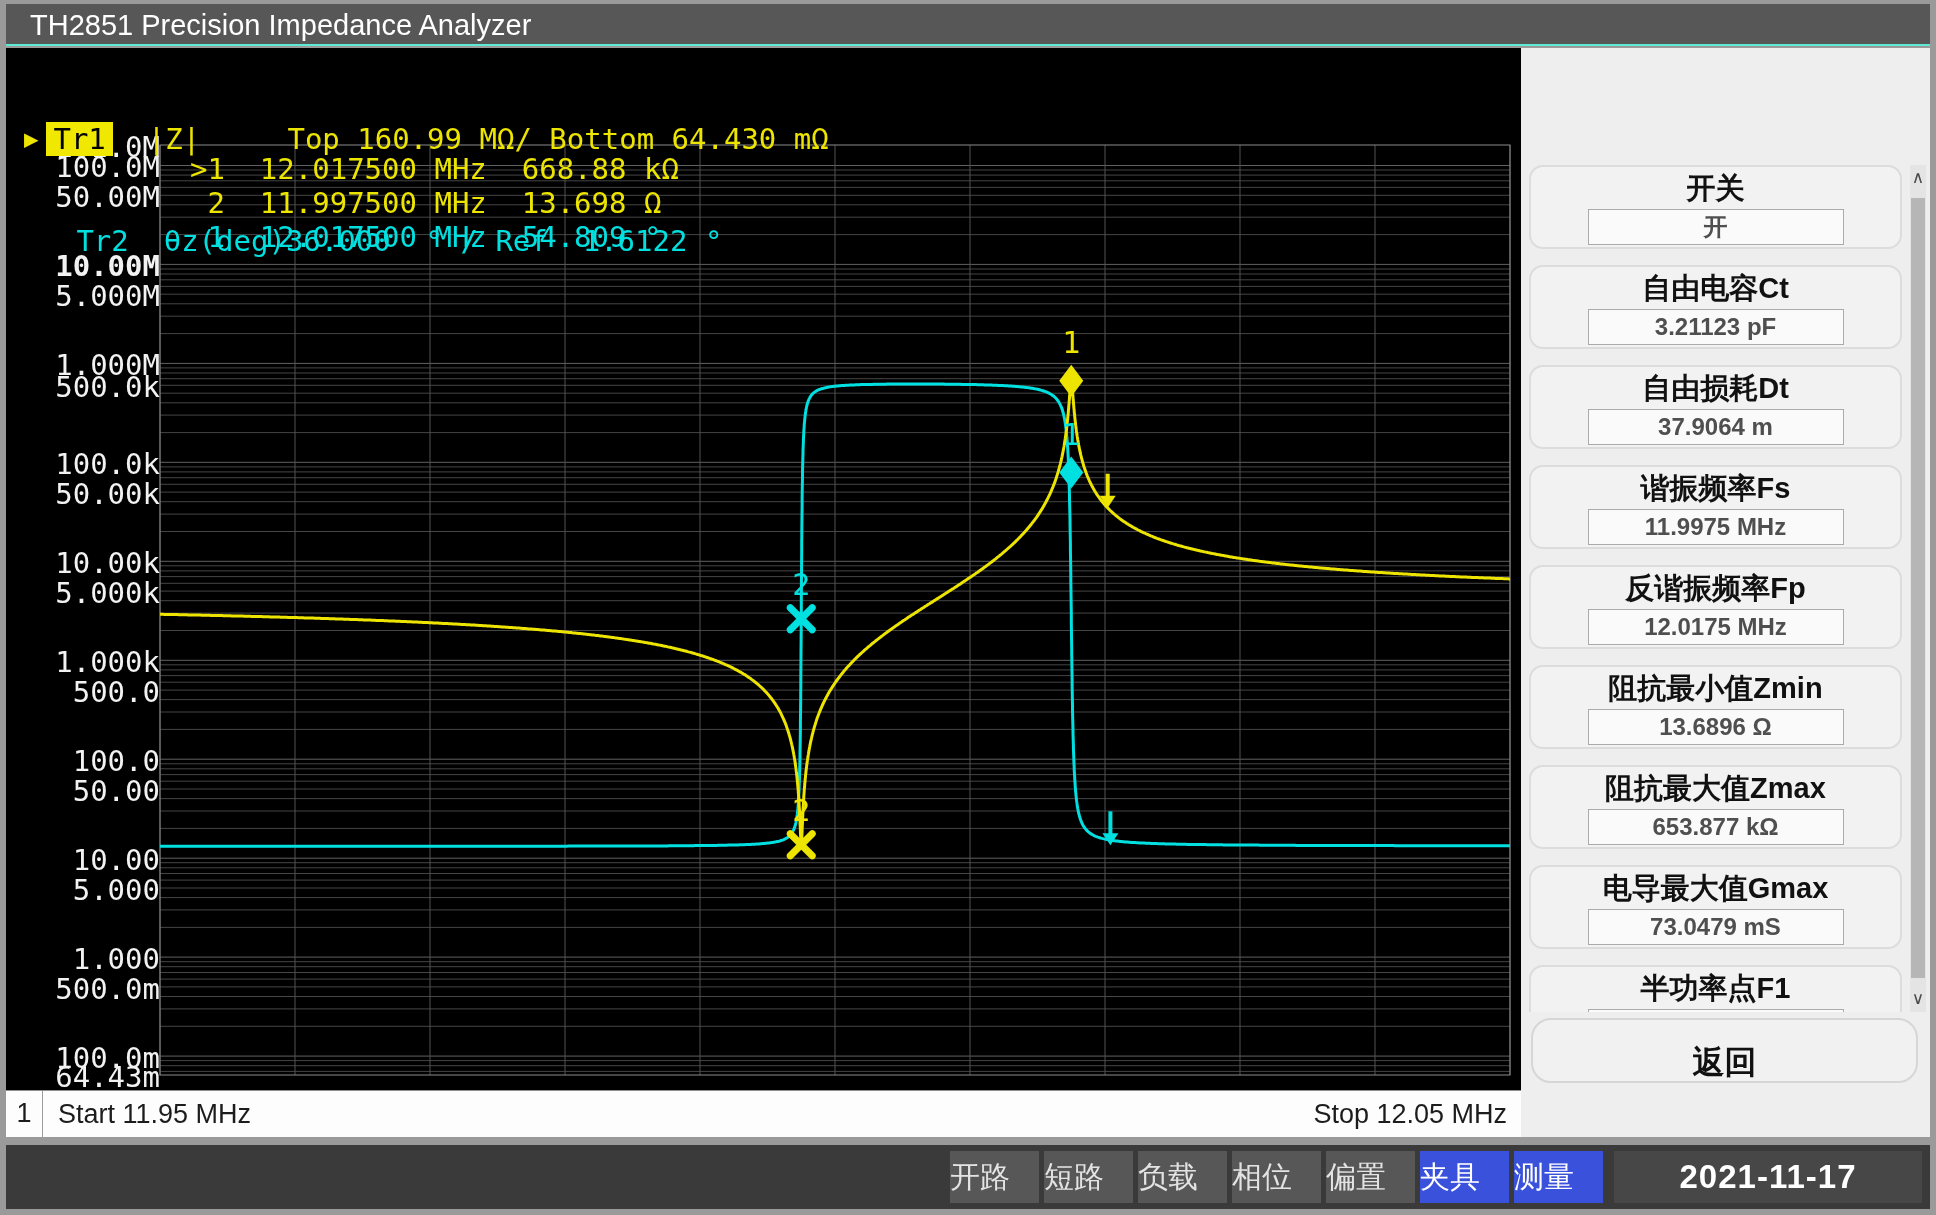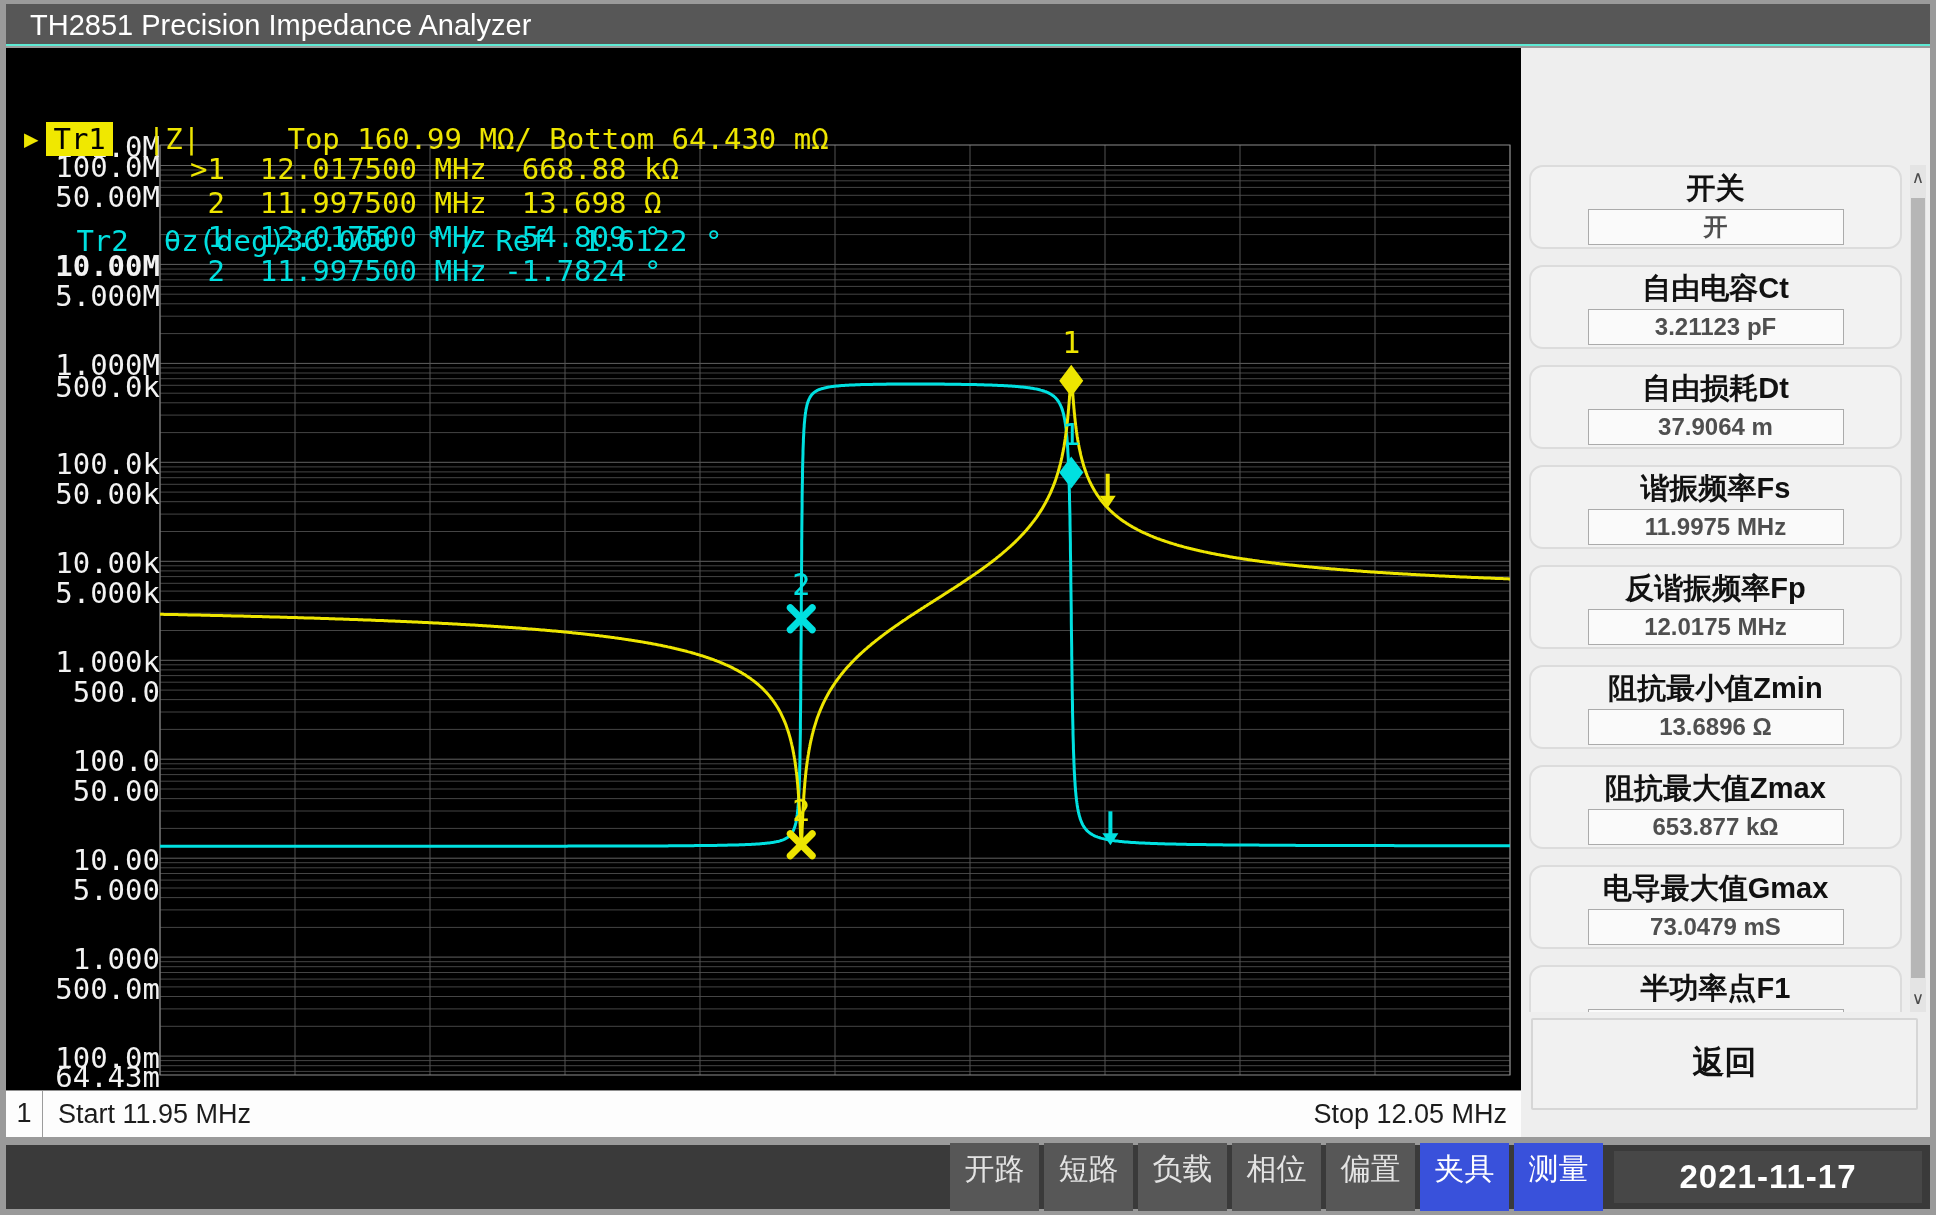--- a/index.html
+++ b/index.html
@@ -28,24 +28,24 @@
   .rp-header{position:absolute;left:10px;top:8px;width:385px;height:62px;background:#595959;color:#fff;font-size:32px;line-height:62px;text-align:center;letter-spacing:4px;}
   .rp-items{position:absolute;left:8px;top:117px;width:375px;height:847px;overflow:hidden;}
   .p-item{box-sizing:border-box;width:373px;height:84px;margin-bottom:16px;background:#f2f2f2;border:2px solid #dcdcdc;border-radius:14px;padding-top:3px;}
   .p-label{height:37px;line-height:37px;text-align:center;font-size:29px;color:#111;font-weight:600;}
   .p-value{box-sizing:border-box;width:256px;height:36px;margin:2px auto 0;background:#fafafa;border:1px solid #ababab;text-align:center;font-size:24px;font-weight:bold;color:#4f4f4f;line-height:34px;}
   .rp-scroll{position:absolute;left:389px;top:117px;width:16px;height:847px;background:#e4e4e4;}
   .rp-thumb{position:absolute;left:1px;top:33px;width:14px;height:780px;background:#b6b6b6;}
   .rp-up,.rp-down{position:absolute;left:0;width:16px;height:22px;color:#4a4a4a;font-size:17px;text-align:center;line-height:22px;}
   .rp-up{top:2px;}
   .rp-down{top:823px;}
-  .rp-return{position:absolute;left:10px;top:970px;width:387px;height:92px;box-sizing:border-box;background:#f1f1f1;border:2px solid #d6d6d6;border-radius:2px;font-size:32px;color:#111;text-align:center;line-height:84px;font-weight:600;}
+  .rp-return{position:absolute;left:10px;top:970px;width:387px;height:65px;box-sizing:border-box;background:#f1f1f1;border:2px solid #d6d6d6;border-radius:20px;font-size:32px;color:#111;text-align:center;line-height:84px;font-weight:600;}
   .toolbar{position:absolute;left:6px;top:1145px;width:1924px;height:64px;background:#3a3a3a;display:flex;align-items:center;}
   .tb-group{margin-left:auto;display:flex;align-items:center;}
-  .tb-btn{width:89px;height:68px;margin-right:5px;background:#575757;color:#e3e3e3;font-size:30px;text-align:center;line-height:52px;}
+  .tb-btn{width:89px;height:52px;margin-right:5px;background:#575757;color:#e3e3e3;font-size:30px;text-align:left;line-height:52px;}
   .tb-btn.active{background:#3951db;color:#fff;}
   .tb-clock{width:308px;height:52px;margin:0 8px 0 6px;background:#474747;color:#fff;font-size:33px;font-weight:bold;text-align:center;line-height:52px;letter-spacing:1px;}
 </style>
 </head>
 <body>
 
 <div class="frame">
 
   <div class="titlebar">
     <span>TH2851 Precision Impedance Analyzer</span>
@@ -207,21 +207,21 @@
         <div class="y-label" style="top: 627px;">500.0</div>
         <div class="y-label" style="top: 696px;">100.0</div>
         <div class="y-label" style="top: 726px;">50.00</div>
         <div class="y-label" style="top: 795px;">10.00</div>
         <div class="y-label" style="top: 825px;">5.000</div>
         <div class="y-label" style="top: 894px;">1.000</div>
         <div class="y-label" style="top: 924px;">500.0m</div>
         <div class="y-label" style="top: 993px;">100.0m</div>
         <div class="y-label" style="top: 1012px;">64.43m</div>
       </div>
-    <div class="mk-readout" id="mk-readout"><div class="mk-row yellow">&gt;1  12.017500 MHz  668.88 kΩ</div><div class="mk-row yellow"> 2  11.997500 MHz  13.698 Ω</div><div class="mk-row cyan"> 1  12.017500 MHz  54.809 °</div><div class="mk-row cyan"> 2  11.997500 MHz -1.7824 °</div></div>
+    <div class="mk-readout" id="mk-readout"><div class="mk-row yellow">&gt;1  12.017500 MHz  668.88 kΩ</div><div class="mk-row yellow"> 2  11.997500 MHz  13.698 Ω</div><div class="mk-row cyan"> 1  12.017500 MHz  54.809 °</div></div>
   </div>
 
   <div class="status-bar">
     <div class="sb-cell">1</div>
     <div class="sb-start">Start  11.95 MHz</div>
     <div class="sb-stop">Stop  12.05 MHz</div>
   </div>
 
   <div class="right-panel">
     <div class="rp-items" id="panel-items">

